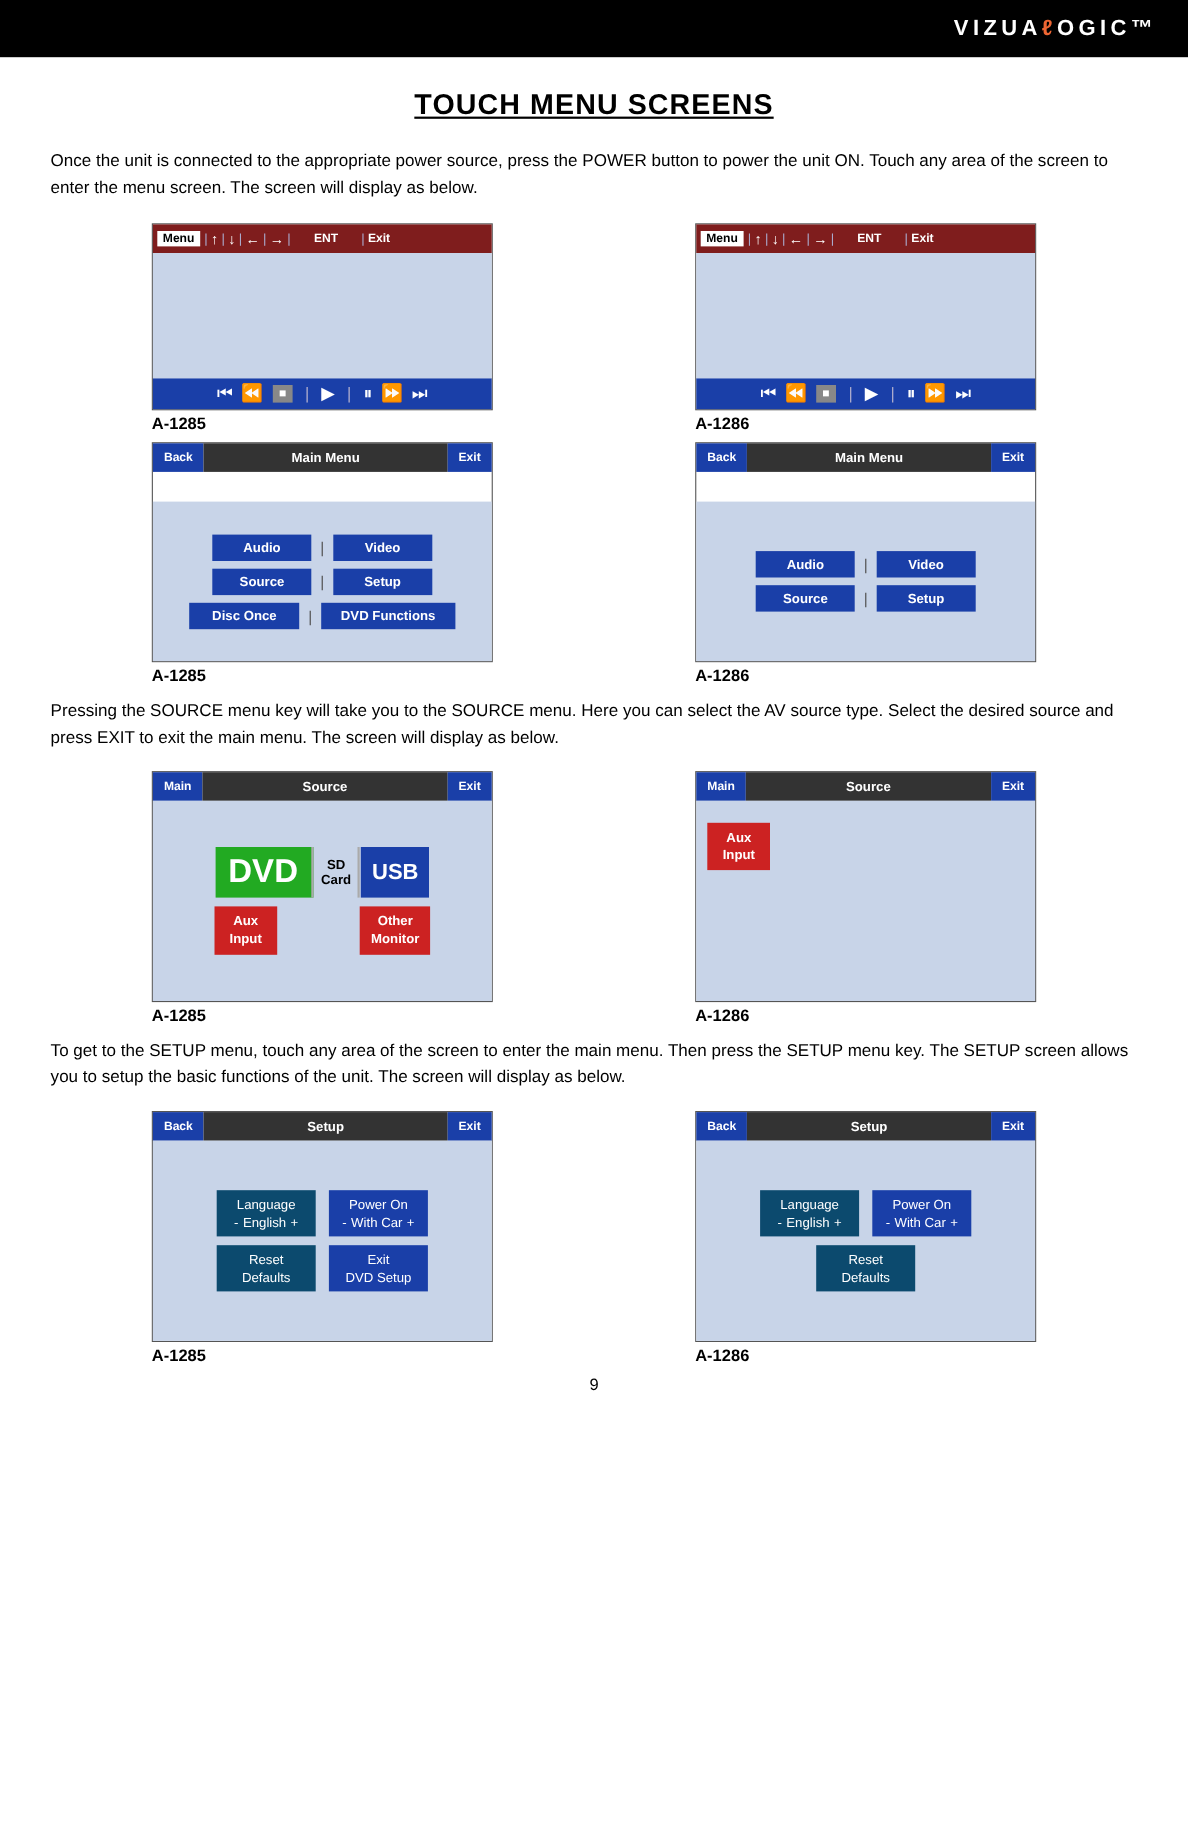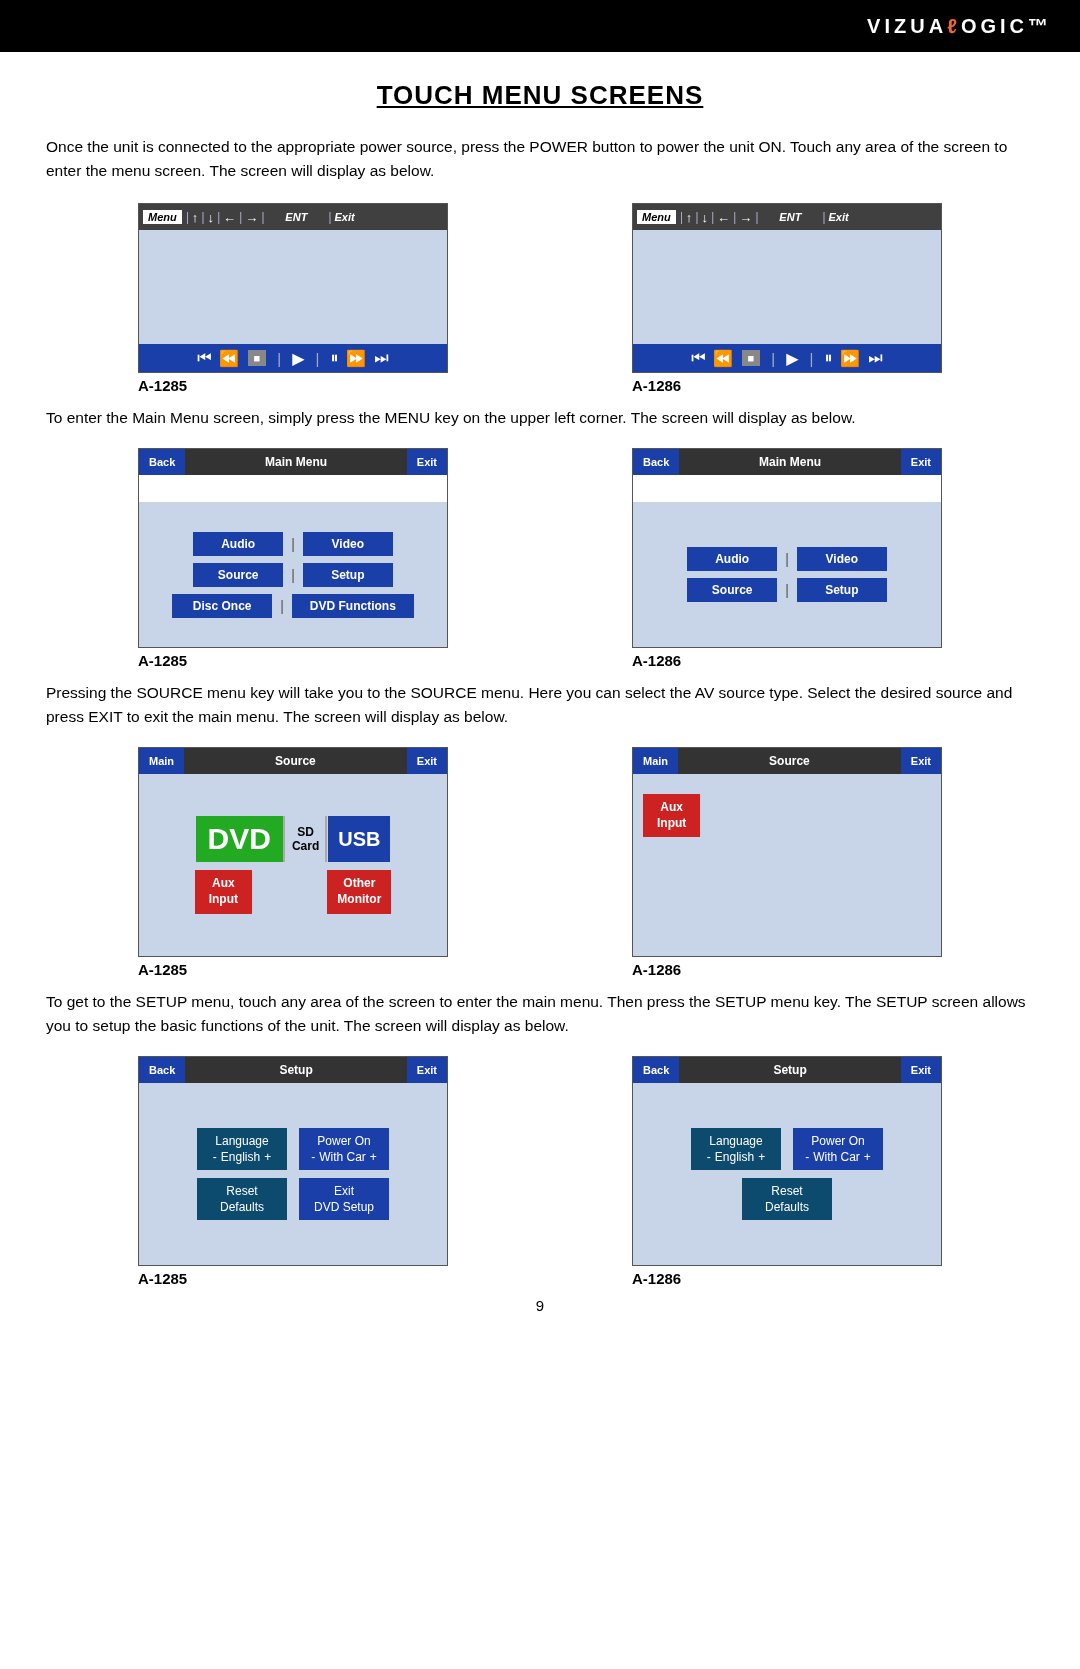--- a/index.html
+++ b/index.html
@@ -82,26 +82,25 @@
     
     .remote-screen {
       width: 310px;
       height: 170px;
       display: flex;
       flex-direction: column;
       justify-content: space-between;
     }
 
     .remote-top-bar {
-      background: #404040;
+      background: #7f1d1d;
       display: flex;
       align-items: center;
       height: 26px;
       padding: 0 4px;
-      font-style: italic;
     }
     .remote-top-bar .btn-menu {
       background: #fff;
       color: #000;
       font-size: 11px;
       font-weight: bold;
       padding: 1px 5px;
       margin-right: 3px;
       border: none;
     }
@@ -536,21 +535,20 @@
           <span style="color:#aac;margin:0 3px;">|</span>
           <span style="color:#fff;font-size:16px;">⏸</span>
           <span style="color:#fff;font-size:16px;">⏩</span>
           <span style="color:#fff;font-size:16px;">⏭</span>
         </div>
       </div>
       <div class="screen-label">A-1286</div>
     </div>
   </div>
 
-  <p class="section-text">To enter the Main Menu screen, simply press the MENU key on the upper left corner. The screen will display as below.</p>
 
   <div class="screens-row">
 
     <div class="screen-wrapper">
       <div class="screen-box menu-screen">
         <div class="menu-top-bar">
           <button class="btn-back">Back</button>
           <div class="lbl-main">Main Menu</div>
           <button class="btn-exit2">Exit</button>
         </div>

